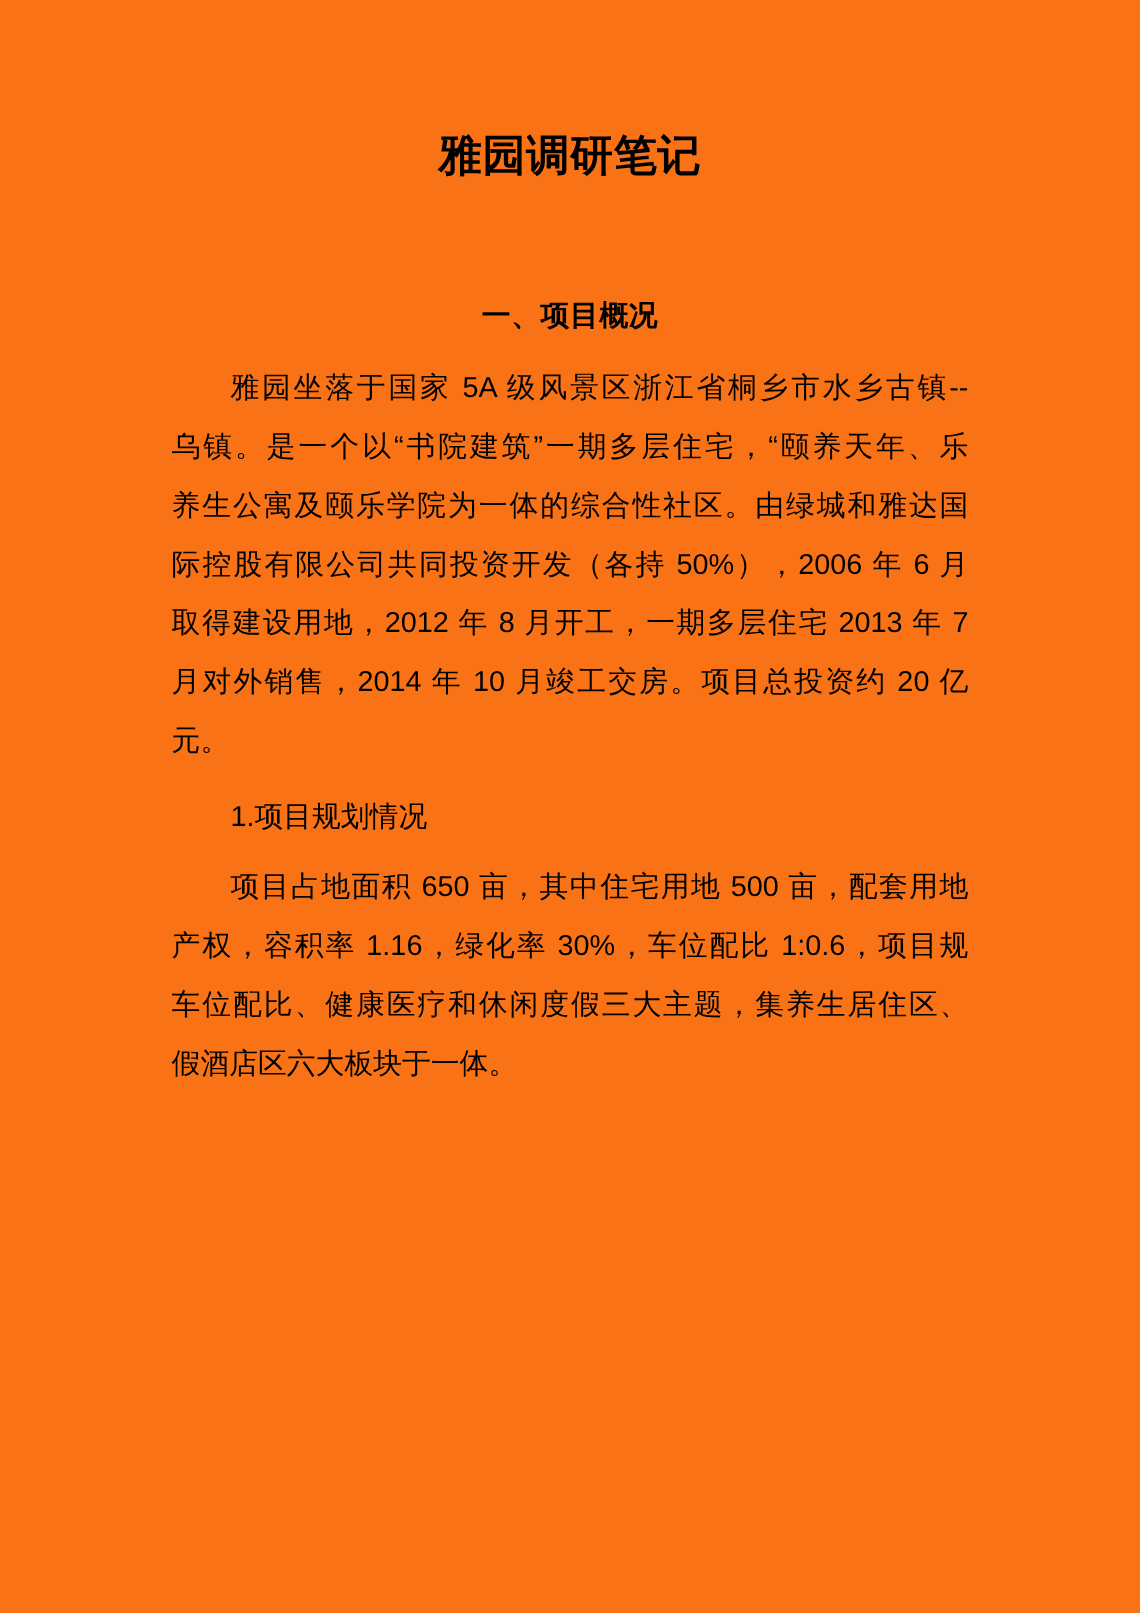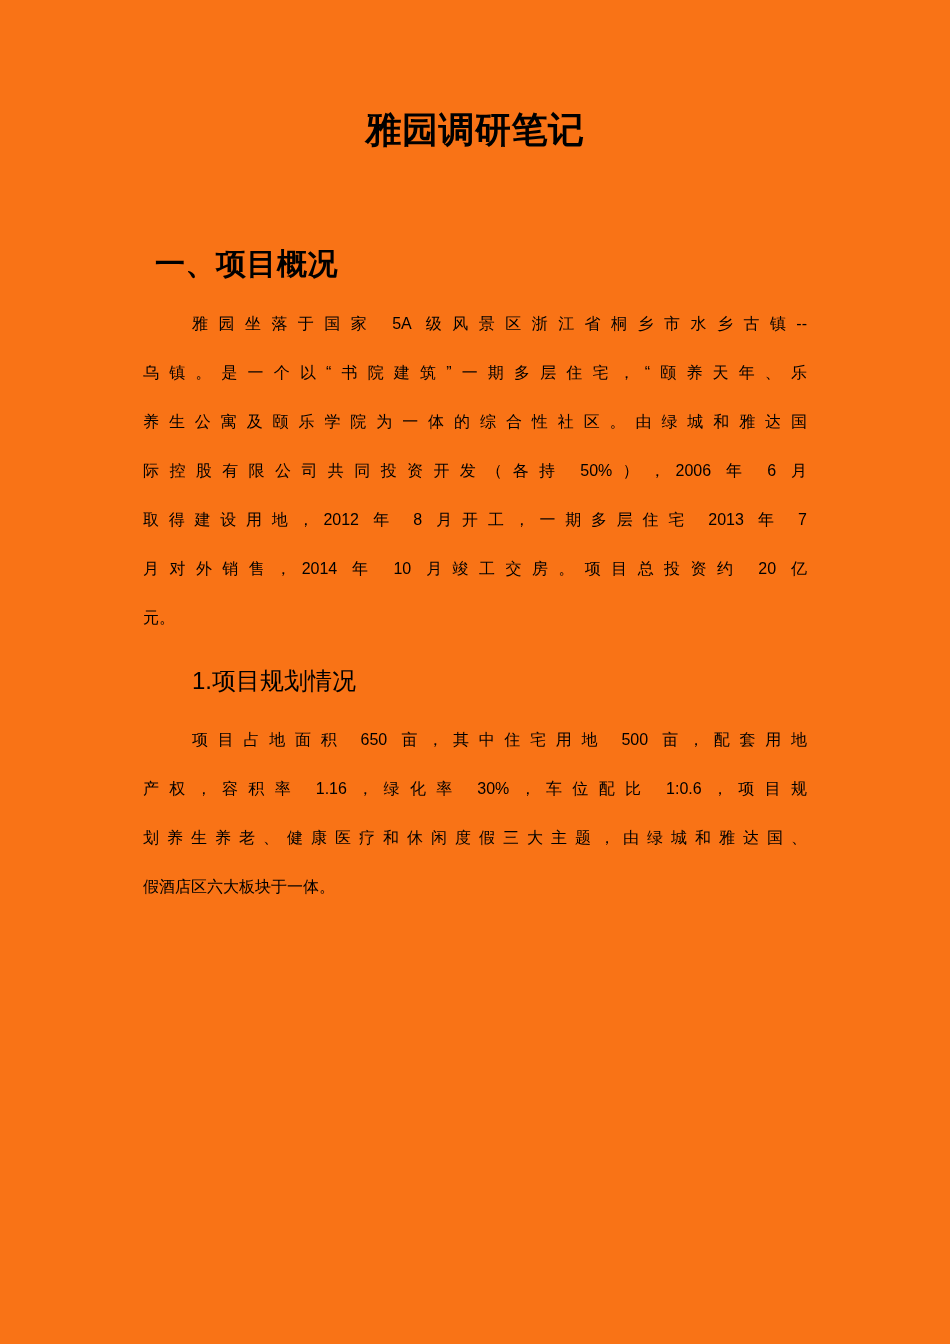--- a/index.html
+++ b/index.html
@@ -22,40 +22,41 @@
   }
   .doc-title {
     margin: 110px 0 0 0;
     font-size: 36px;
     line-height: 40px;
     font-weight: 700;
     text-align: center;
     letter-spacing: 0.5px;
   }
   .section-heading {
-    margin: 98px 0 0 12px;
-    font-size: 30px;
+    margin: 98px 0 0 0;
+    font-size: 24px;
     line-height: 32px;
     font-weight: 700;
     letter-spacing: 0.5px;
+    text-align: center;
   }
   .para {
     margin: 0;
   }
   .para-1 { margin-top: 19px; }
   .para-2 { margin-top: 10px; }
   .sub-heading {
     margin: 14px 0 0 0;
     font-size: 24px;
     line-height: 49px;
     font-weight: 400;
     text-indent: 49px;
   }
   .text-line {
-    font-size: 16px;
+    font-size: 24px;
     line-height: 49px;
     text-align: justify;
     text-align-last: justify;
     white-space: nowrap;
   }
   .text-line.first {
     text-indent: 49px;
   }
   .text-line.last {
     text-align-last: left;
@@ -79,18 +80,18 @@
       <div class="text-line">取得建设用地，2012 年 8 月开工，一期多层住宅 2013 年 7</div>
       <div class="text-line">月对外销售，2014 年 10 月竣工交房。项目总投资约 20 亿</div>
       <div class="text-line last">元。</div>
     </div>
 
     <div class="sub-heading">1.项目规划情况</div>
 
     <div class="para para-2">
       <div class="text-line first">项目占地面积 650 亩，其中住宅用地 500 亩，配套用地</div>
       <div class="text-line">产权，容积率 1.16，绿化率 30%，车位配比 1:0.6，项目规</div>
-      <div class="text-line">划养生养老、健康医疗和休闲度假三大主题，由绿城和雅达国、</div>
+      <div class="text-line">车位配比、健康医疗和休闲度假三大主题，集养生居住区、</div>
       <div class="text-line last">假酒店区六大板块于一体。</div>
     </div>
 
   </div>
 </div>
 
 </body></html>

